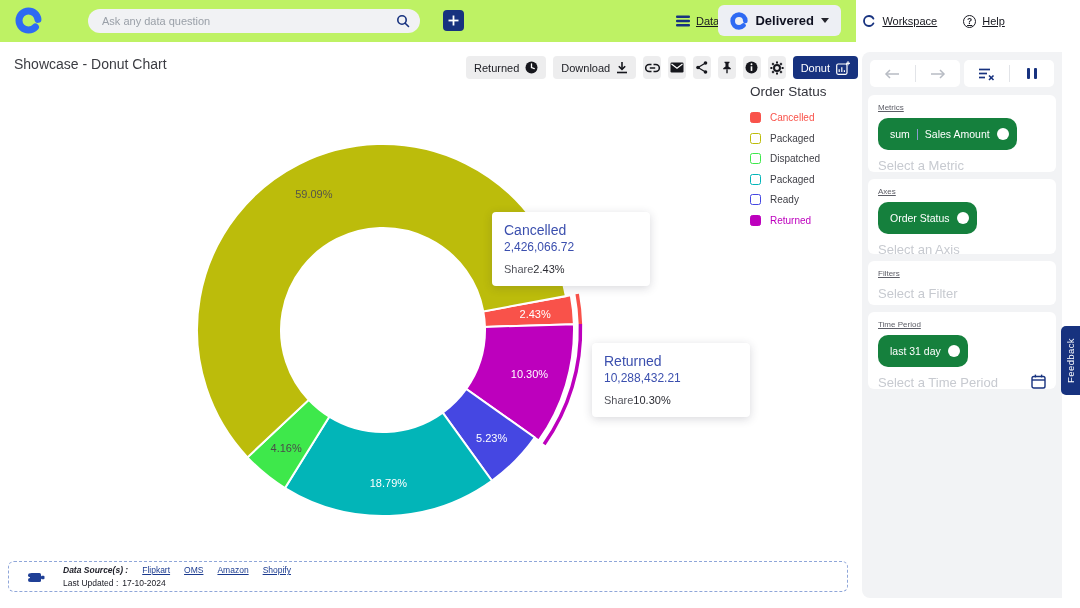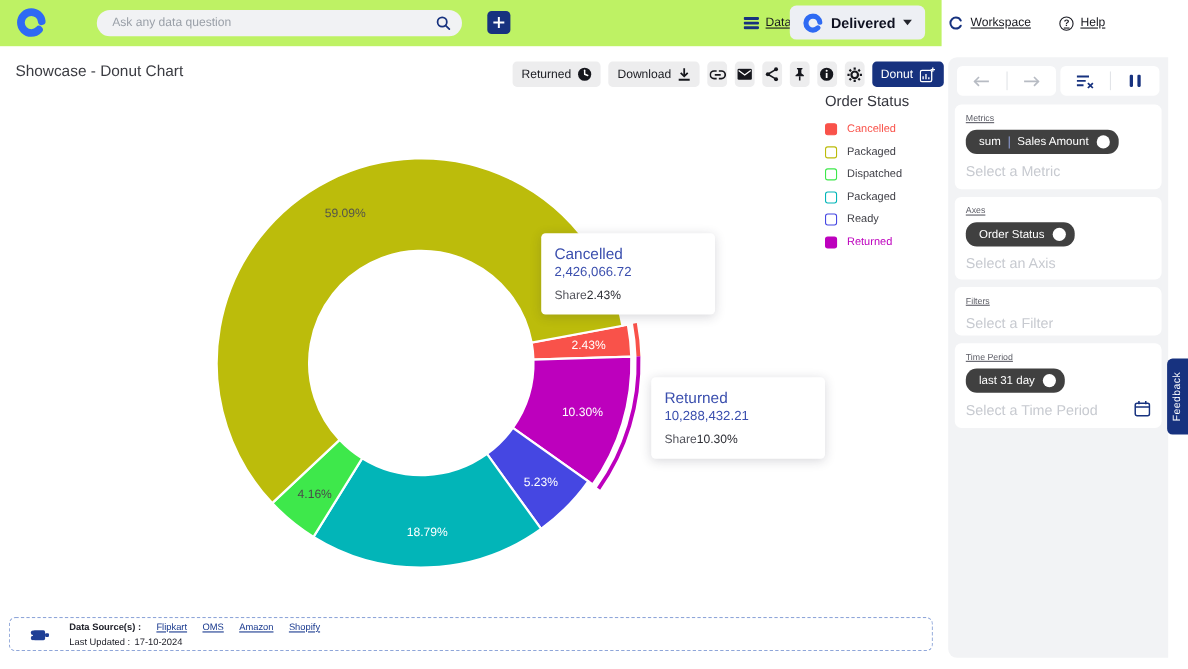--- a/index.html
+++ b/index.html
@@ -67,41 +67,41 @@
   .nav-div { width:1px; height:17px; background:#e2e4e8; }
   .pause-bars { display:flex; gap:3.5px; }
   .pause-bars span { display:block; width:3px; height:11px; background:#17327f; border-radius:1px; }
 
   .side-card { position:absolute; left:6px; width:188px; background:#fff; border-radius:6px; padding:8px 10px; }
   .card-metrics { top:43px; height:77px; }
   .card-axes { top:127px; height:75px; }
   .card-filters { top:209px; height:44px; }
   .card-time { top:260px; height:77px; }
   .side-label { font-size:8px; color:#5c5d66;text-decoration:underline; }
-  .chip { display:inline-flex; align-items:center; gap:7px; height:22px; background:#404040; border-radius:10px;
+  .chip { display:inline-flex; align-items:center; gap:7px; height:32px; background:#15803d; border-radius:10px;
     padding:0 8px 0 12px; margin-top:6px; cursor:pointer; }
   .chip span { font-size:10.5px; color:#fff; white-space:nowrap; }
   .chip-div { width:1px; height:11px; background:#8d9bd0; }
   .chip-x { width:12px; height:12px; background:#fff; border-radius:50%; display:flex; align-items:center;
     justify-content:center; font-size:7.5px; color:#17327f; font-weight:bold; cursor:pointer; }
   .chip-x::after { content:"\2715"; }
   .placeholder { font-size:13px; color:#c7cad0; margin-top:8px; }
   .time-row { display:flex; justify-content:space-between; align-items:center; }
 
   .feedback-tab { position:absolute; left:1061px; top:326px; width:19px; height:69px; background:#17327f;
     border-radius:5px 0 0 5px; display:flex; align-items:center; justify-content:center; cursor:pointer; }
   .feedback-tab span { writing-mode:vertical-rl; transform:rotate(180deg); color:#fff; font-size:9.5px; letter-spacing:.4px; }
 
   
   .footer { position:absolute; left:8px; top:561px; width:840px; height:31px; border:1px dashed #8fa6d9; border-radius:6px;
     display:flex; align-items:center; }
   .footer-icon { margin:0 18px 0 16px; }
   .footer-lines { display:flex; flex-direction:column; gap:3px; }
   .footer-row { display:flex; align-items:center; gap:14px; font-size:8.5px; color:#20212a; }
-  .footer-strong { font-weight:bold; }
+  .footer-strong { font-weight:bold;font-style:italic; }
   .src-link { color:#1a3a8f; text-decoration:underline; cursor:pointer; }
 </style>
 </head>
 <body>
 
 <div class="stage">
 
   <div class="header">
     <svg class="logo" viewBox="0 0 27 27">
       <circle cx="13.5" cy="13.5" r="9.5" fill="none" stroke="#2e6af3" stroke-width="7" pathLength="100" stroke-dasharray="86 14" stroke-dashoffset="-12" stroke-linecap="round"></circle>

